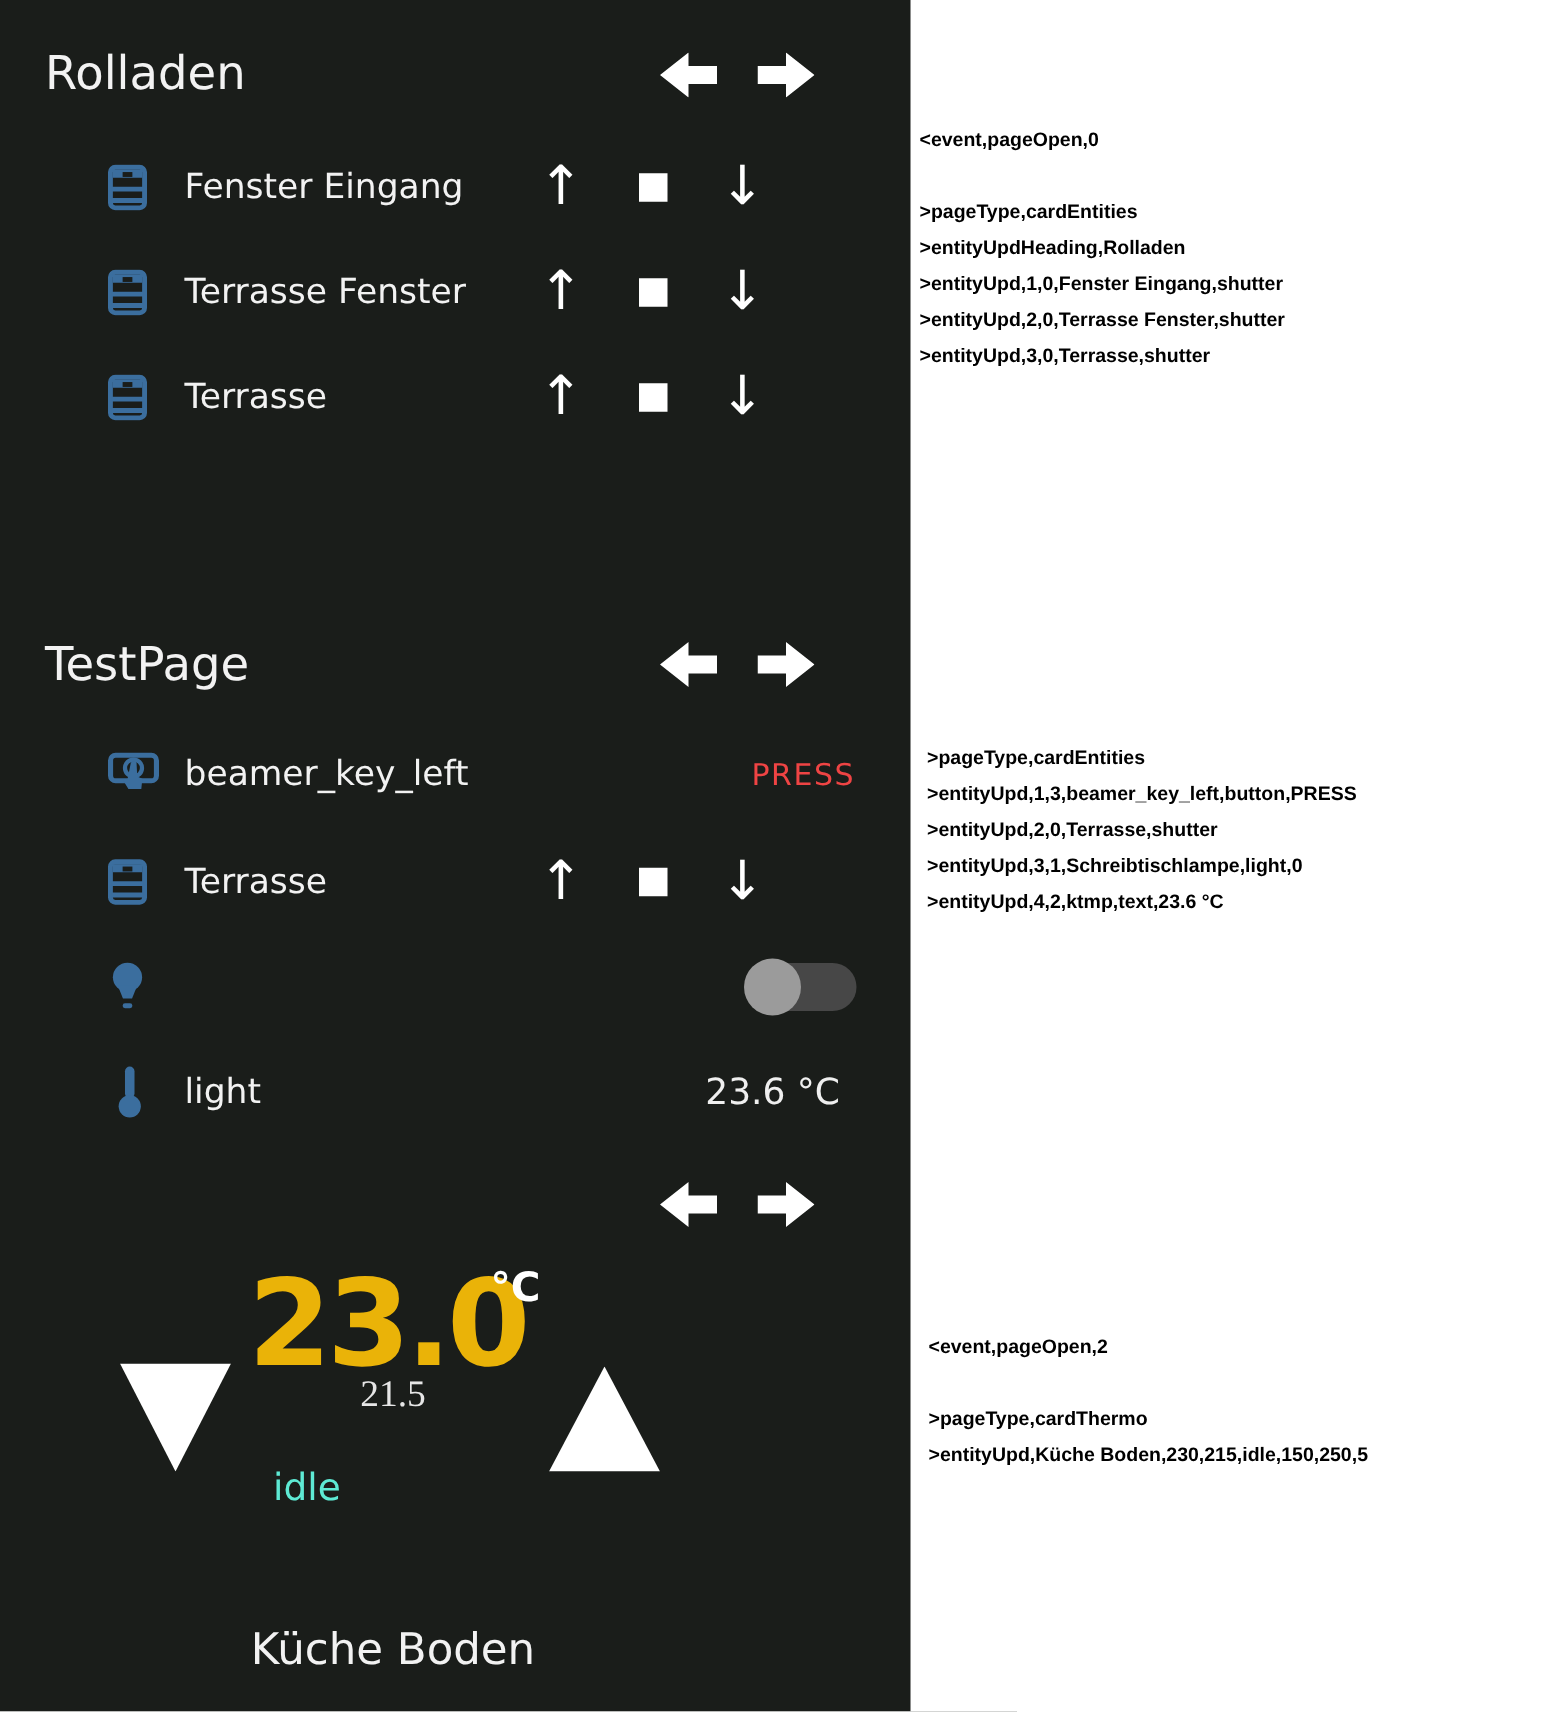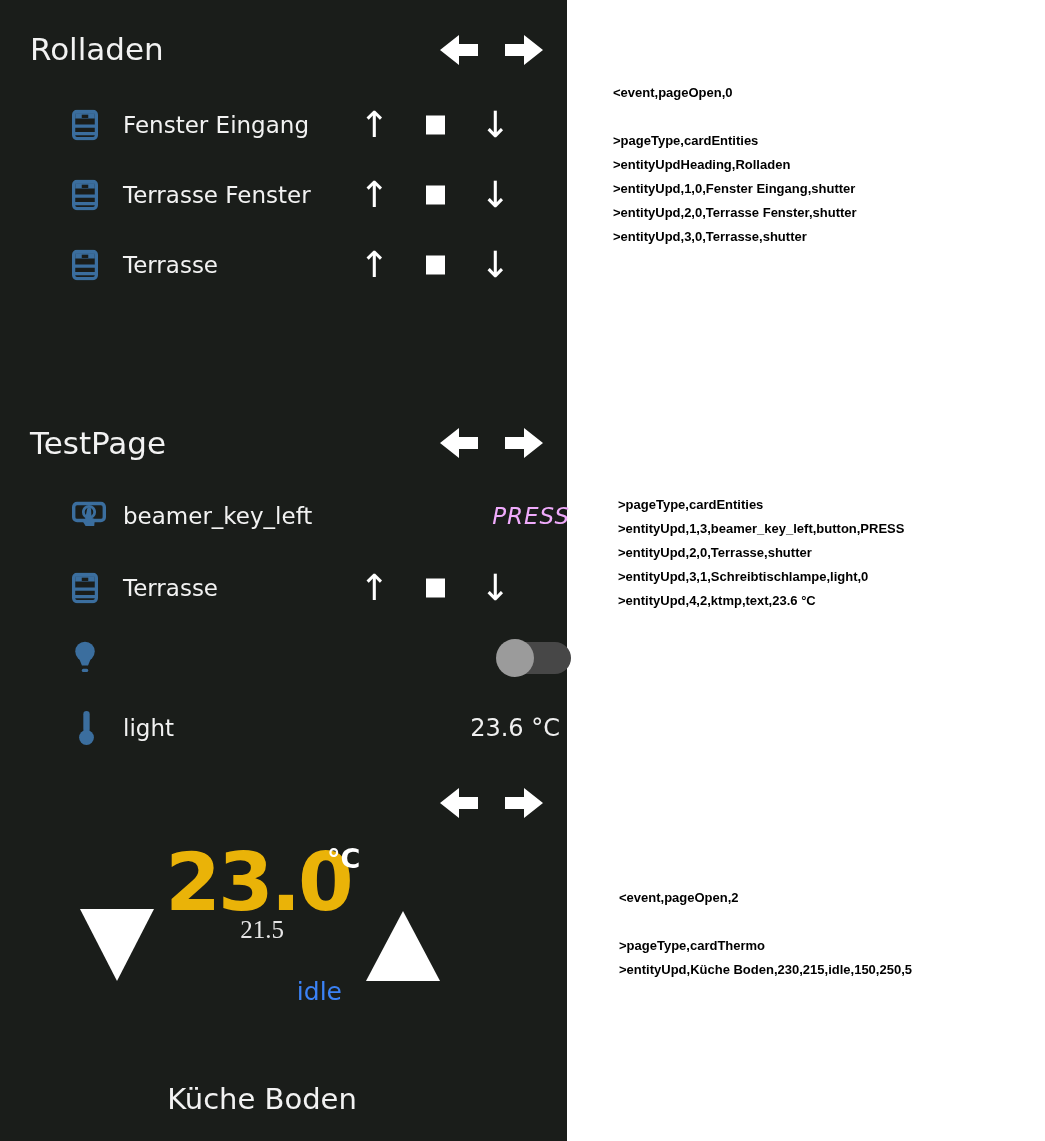--- a/index.html
+++ b/index.html
@@ -5,20 +5,21 @@
   html,body { margin:0; padding:0; background:#ffffff; }
   .stage {
     position:relative; width:1045px; height:1141px;
     background:#ffffff; overflow:hidden;
     font-family:"DejaVu Sans", sans-serif;
   }
   
   .panel {
     position:absolute; left:0; top:0; width:567px; height:1141px;
     background:#1a1d1a;
+    padding-left:40px;
   }
   .card-title {
     position:absolute; left:30px; font-size:31px; font-weight:400;
     color:#f2f2f2; white-space:nowrap;
   }
   .nav-arrow { position:absolute; width:38px; height:30px; }
   .entity-row { position:absolute; left:0; width:567px; height:70px;margin-left:28px; }
   .row-icon { position:absolute; left:44px; top:50%; transform:translateY(-50%); }
   .row-label {
     position:absolute; left:95px; top:50%; transform:translateY(-50%);
@@ -30,21 +31,21 @@
     color:#ffffff; cursor:pointer;
   }
   .ctl-up { left:326px; }
   .ctl-down { left:447px; }
   .ctl-stop {
     position:absolute; left:398px; top:50%; transform:translateY(-50%);
     width:19px; height:19px; background:#ffffff; cursor:pointer;
   }
   .row-action {
     position:absolute; right:25px; top:50%; transform:translateY(-50%);
-    font-size:23px; font-weight:500; color:#f0abfc; letter-spacing:1px; cursor:pointer;font-style:italic;
+    font-size:20px; font-weight:500; color:#ef4444; letter-spacing:1px; cursor:pointer;
   }
   .row-value {
     position:absolute; right:35px; top:50%; transform:translateY(-50%);
     font-size:24px; color:#efefef; white-space:nowrap;
   }
   .toggle {
     position:absolute; left:468px; top:50%; transform:translateY(-50%);
     width:76px; height:40px; cursor:pointer;
   }
   .toggle .track {
@@ -61,22 +62,22 @@
     font-size:80px; font-weight:700; letter-spacing:-3px; color:#eab308;
   }
   .thermo-unit {
     position:absolute; left:327px; top:843px; font-size:27px; font-weight:700; color:#ffffff;
   }
   .thermo-target {
     position:absolute; left:182px; top:916px; width:160px; text-align:center;
     font-size:25px; color:#e6e6e6;font-family:Liberation Serif, serif;
   }
   .thermo-state {
-    position:absolute; left:182px; top:977px; width:160px; text-align:right;
-    font-size:25px; color:#3b82f6;
+    position:absolute; left:182px; top:977px; width:160px; text-align:left;
+    font-size:25px; color:#5eead4;
   }
   .thermo-name {
     position:absolute; left:112px; top:1082px; width:300px; text-align:center;
     font-size:29px; color:#f2f2f2; white-space:nowrap;
   }
   .tri { position:absolute; cursor:pointer; }
   
   .log-block {
     position:absolute; color:#000000;
     font-family:"Liberation Sans", sans-serif;

